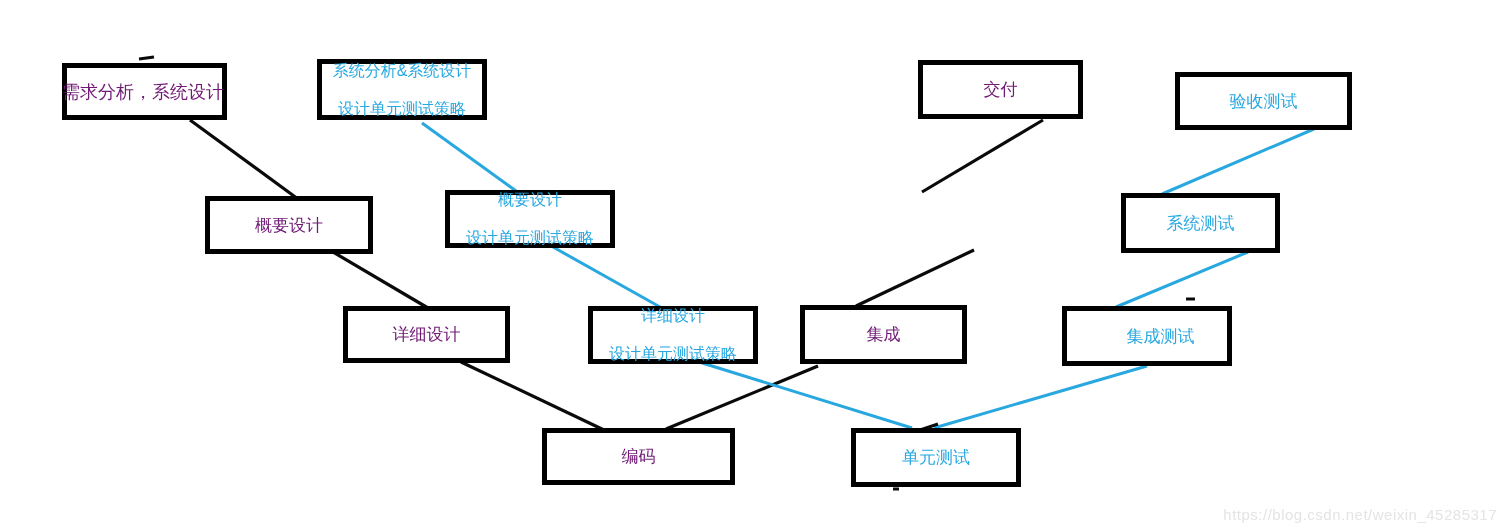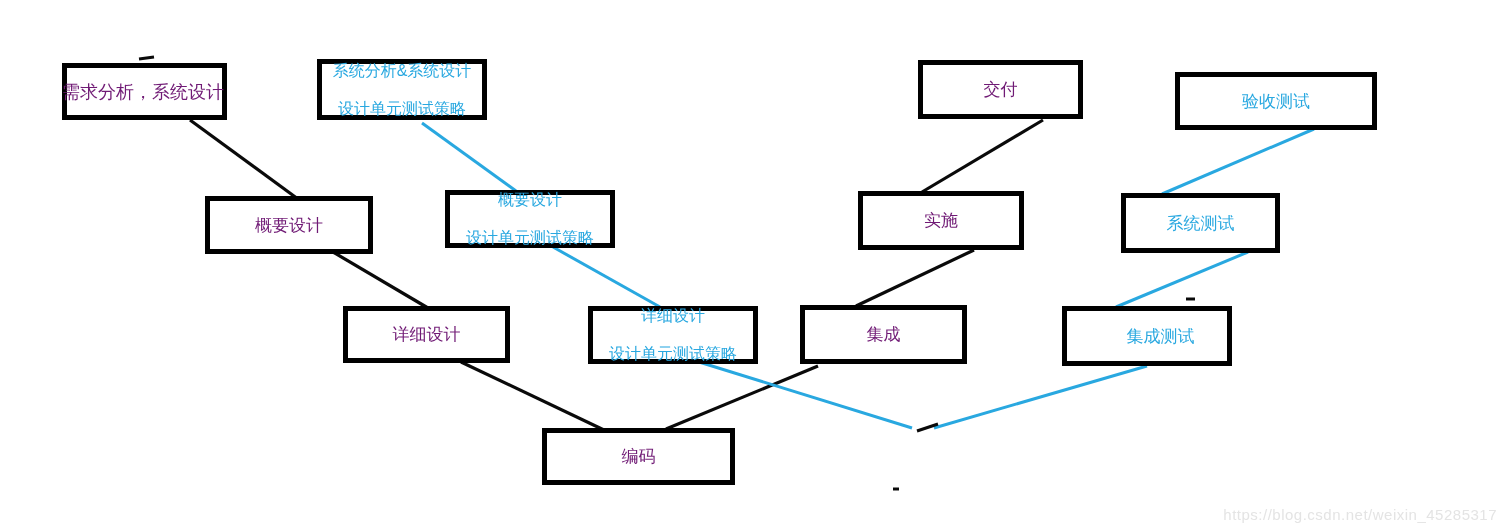--- a/index.html
+++ b/index.html
@@ -77,39 +77,39 @@
 
   <div class="node two-line" style="left:588px;top:306px;width:170px;height:58px;">
     <span>详细设计</span>
     <span>设计单元测试策略</span>
   </div>
 
   <div class="node" style="left:542px;top:428px;width:193px;height:57px;">
     <span class="black-label">编码</span>
   </div>
 
+  <div class="node" style="left:851px;top:428px;width:170px;height:59px;">
+    <span class="blue-label">单元测试</span>
+  </div>
 
   <div class="node" style="left:800px;top:305px;width:167px;height:59px;">
     <span class="black-label">集成</span>
   </div>
 
   <div class="node" style="left:1062px;top:306px;width:170px;height:60px;padding-left:27px;">
     <span class="blue-label">集成测试</span>
   </div>
 
-  <div class="node" style="left:858px;top:191px;width:166px;height:59px;">
-    <span class="black-label">实施</span>
-  </div>
 
   <div class="node" style="left:1121px;top:193px;width:159px;height:60px;">
     <span class="blue-label">系统测试</span>
   </div>
 
   <div class="node" style="left:918px;top:60px;width:165px;height:59px;">
     <span class="black-label">交付</span>
   </div>
 
-  <div class="node" style="left:1175px;top:72px;width:202px;height:58px;">
+  <div class="node" style="left:1175px;top:72px;width:177px;height:58px;">
     <span class="blue-label">验收测试</span>
   </div>
 
   <div class="watermark">https://blog.csdn.net/weixin_45285317</div>
 </div>
 
 </body></html>

